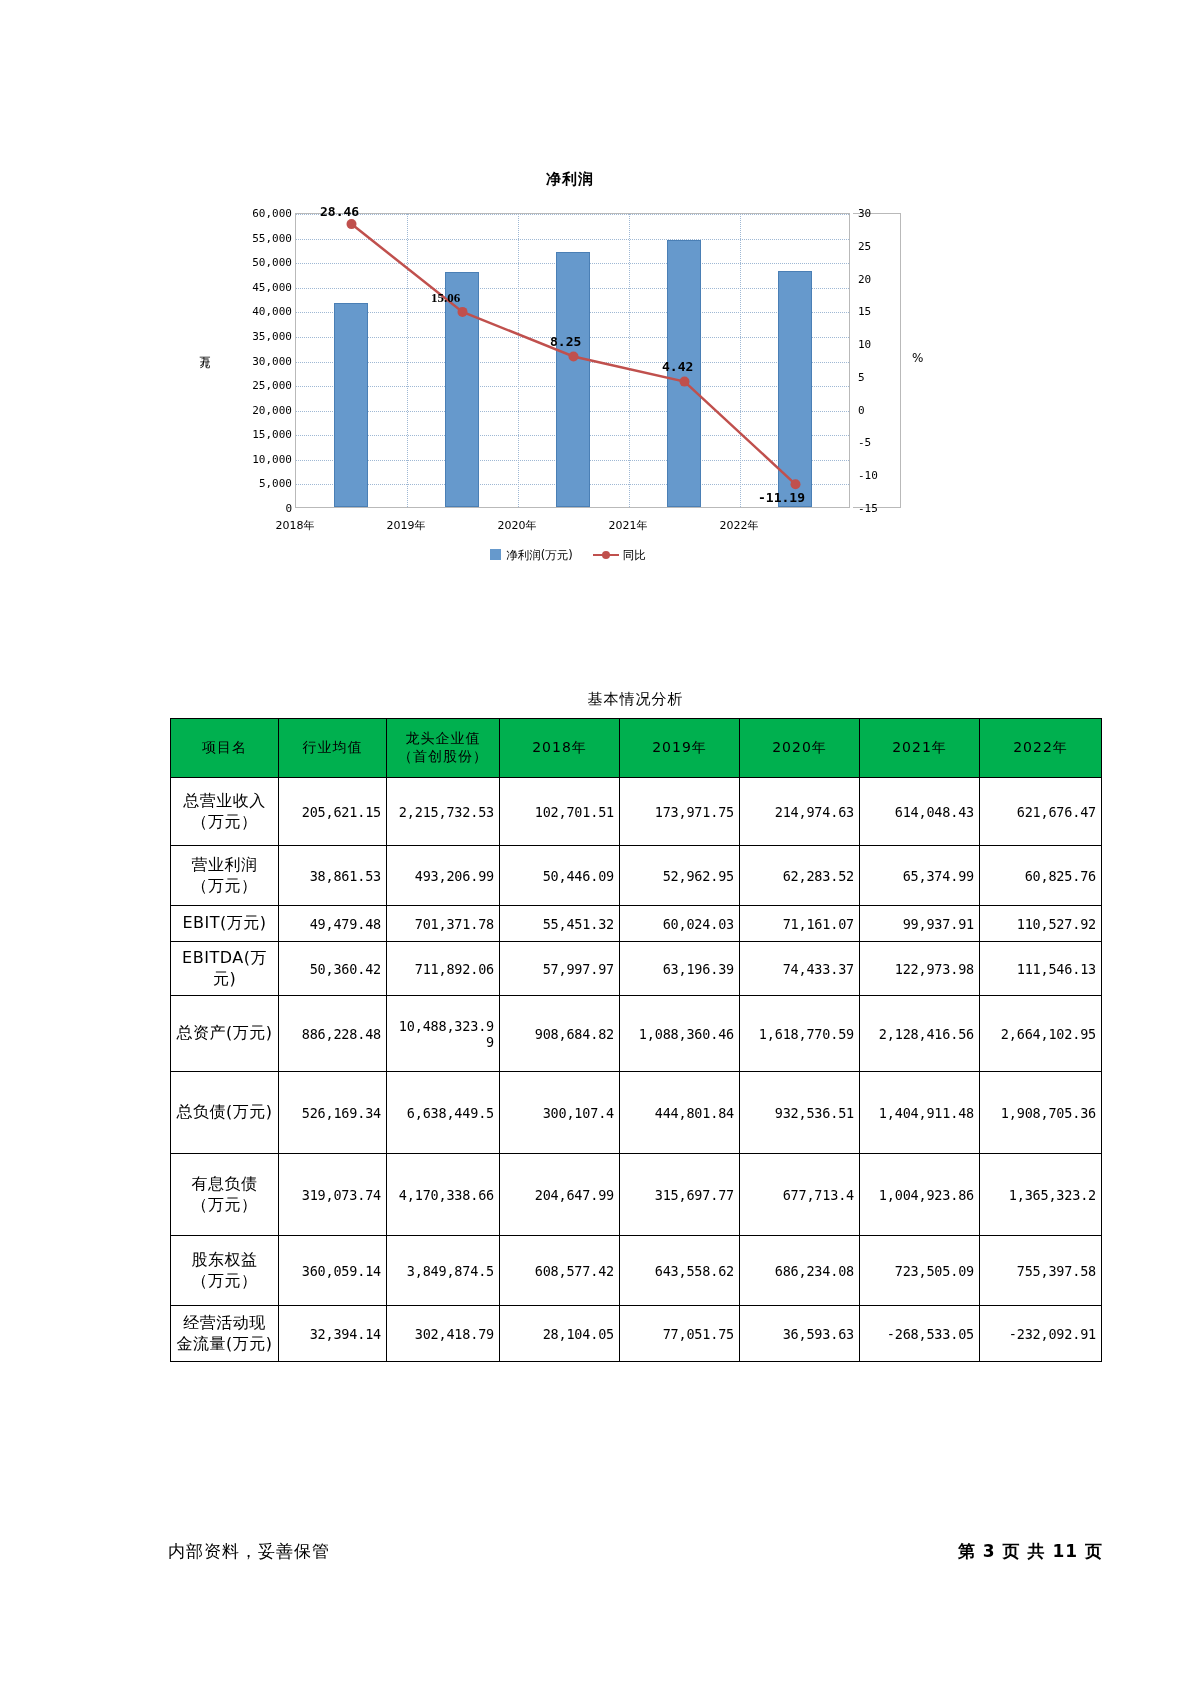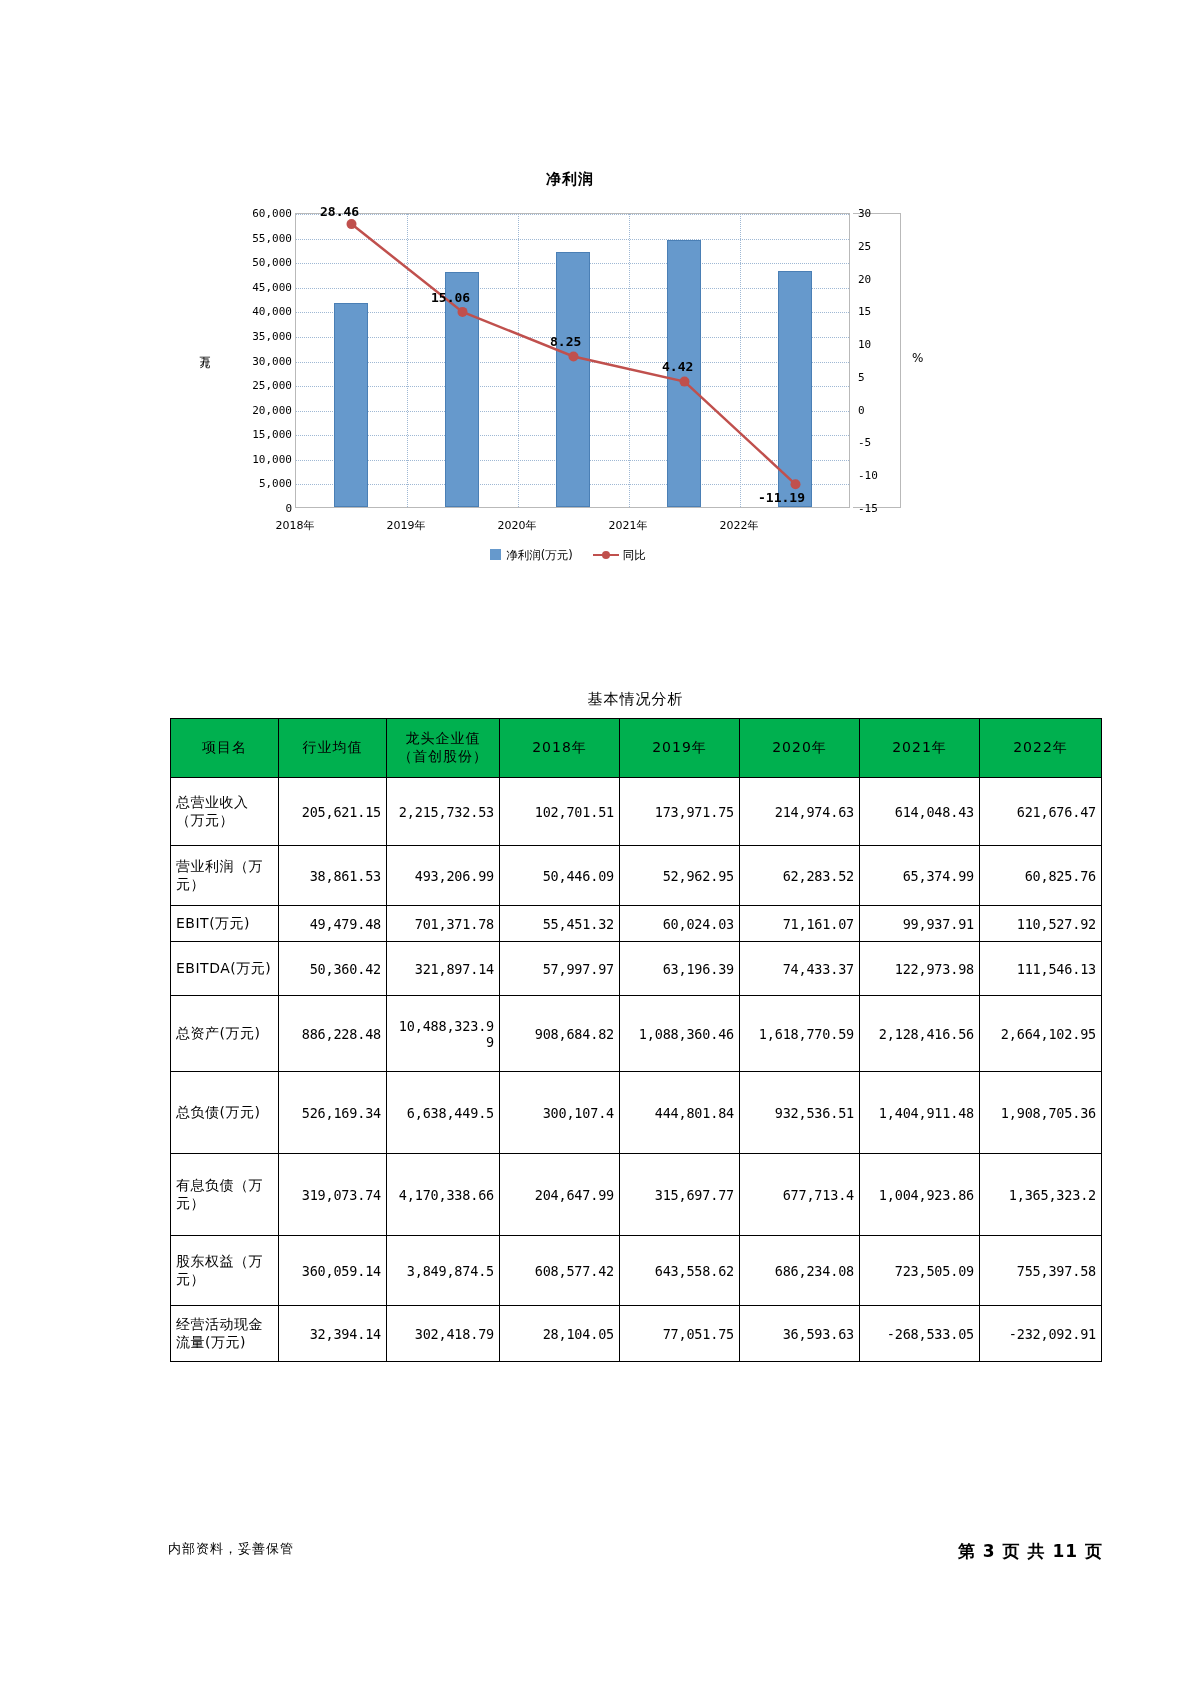--- a/index.html
+++ b/index.html
@@ -230,23 +230,24 @@
     background: #00b04f;
     color: #000000;
     font-weight: normal;
     text-align: center;
     font-family: "DejaVu Sans", sans-serif;
     font-size: 14px;
     letter-spacing: 1px;
     height: 52px;
   }
   table.data td.name {
+    text-align: center;
     font-family: "DejaVu Sans", sans-serif;
     letter-spacing: 0.5px;
-    font-size: 14px;
+    font-size: 16px;
   }
   table.data td.num {
     text-align: right;
     font-family: "DejaVu Sans Mono", monospace;
     font-size: 13.5px;
     letter-spacing: -0.2px;
   }
   col.c0 { width: 108px; }
   col.c1 { width: 108px; }
   col.c2 { width: 113px; }
@@ -262,21 +263,21 @@
     left: 0;
     top: 1540px;
     width: 1191px;
     height: 40px;
   }
   .footer-left {
     position: absolute;
     left: 128px;
     top: 0;
     font-family: "DejaVu Sans", sans-serif;
-    font-size: 13px;
+    font-size: 17px;
     letter-spacing: 1px;
   }
   .footer-right {
     position: absolute;
     right: 128px;
     top: 0;
     font-family: "DejaVu Sans", sans-serif;
     font-size: 17px;
     font-weight: bold;
     letter-spacing: 1px;
@@ -341,21 +342,21 @@
         <svg width="555" height="295" style="position:absolute;left:0;top:0;">
           <polyline points="55.5,10.1 166.5,97.9 277.5,142.5 388.5,167.6 499.5,270.3" fill="none" stroke="#c0504d" stroke-width="2.5"></polyline>
           <circle cx="55.5" cy="10.1" r="5" fill="#c0504d"></circle>
           <circle cx="166.5" cy="97.9" r="5" fill="#c0504d"></circle>
           <circle cx="277.5" cy="142.5" r="5" fill="#c0504d"></circle>
           <circle cx="388.5" cy="167.6" r="5" fill="#c0504d"></circle>
           <circle cx="499.5" cy="270.3" r="5" fill="#c0504d"></circle>
         </svg>
 
         <div class="pt-label" style="left:24px;  top:-10px;">28.46</div>
-        <div class="pt-label" style="left:135px; top:76px;">15.06</div>
+        <div class="pt-label" style="left:135px; top:76px;font-family:Liberation Serif, serif;">15.06</div>
         <div class="pt-label" style="left:254px; top:120px;">8.25</div>
         <div class="pt-label" style="left:366px; top:145px;text-align:center;">4.42</div>
         <div class="pt-label" style="left:462px; top:276px;">-11.19</div>
       </div>
 
       <div class="right-frame"></div>
       <div class="right-axis-wrap">
         <div class="ylab-right" style="top:0px;">30</div>
         <div class="ylab-right" style="top:32.8px;">25</div>
         <div class="ylab-right" style="top:65.6px;">20</div>
@@ -432,21 +433,21 @@
         <td class="num">701,371.78</td>
         <td class="num">55,451.32</td>
         <td class="num">60,024.03</td>
         <td class="num">71,161.07</td>
         <td class="num">99,937.91</td>
         <td class="num">110,527.92</td>
       </tr>
       <tr style="height:54px;">
         <td class="name">EBITDA(万元)</td>
         <td class="num">50,360.42</td>
-        <td class="num">321,897.14</td>
+        <td class="num">711,892.06</td>
         <td class="num">57,997.97</td>
         <td class="num">63,196.39</td>
         <td class="num">74,433.37</td>
         <td class="num">122,973.98</td>
         <td class="num">111,546.13</td>
       </tr>
       <tr style="height:76px;">
         <td class="name">总资产(万元)</td>
         <td class="num">886,228.48</td>
         <td class="num">10,488,323.99</td>

